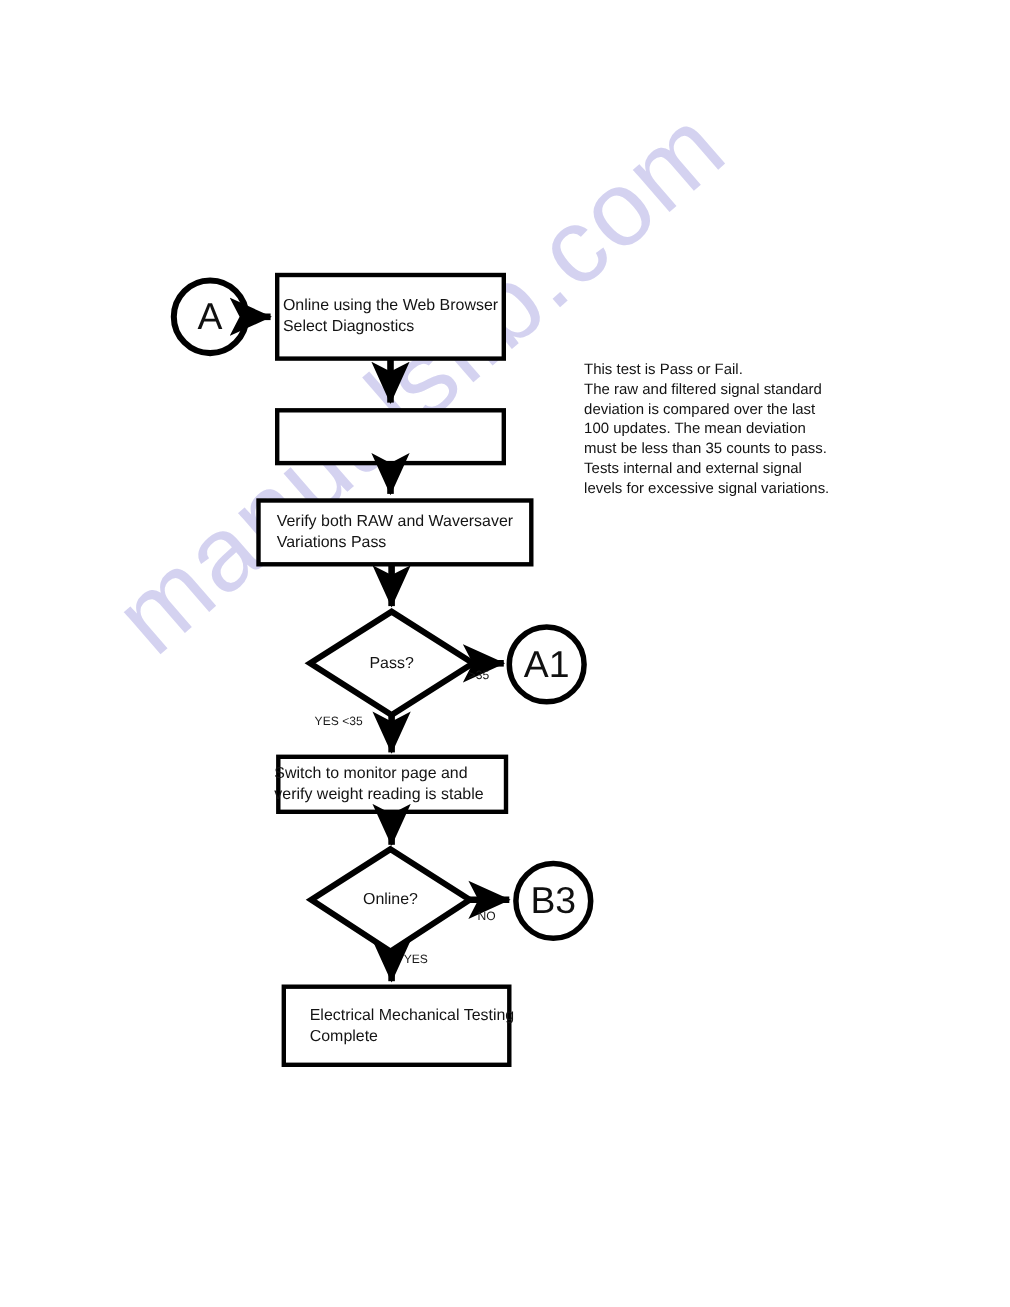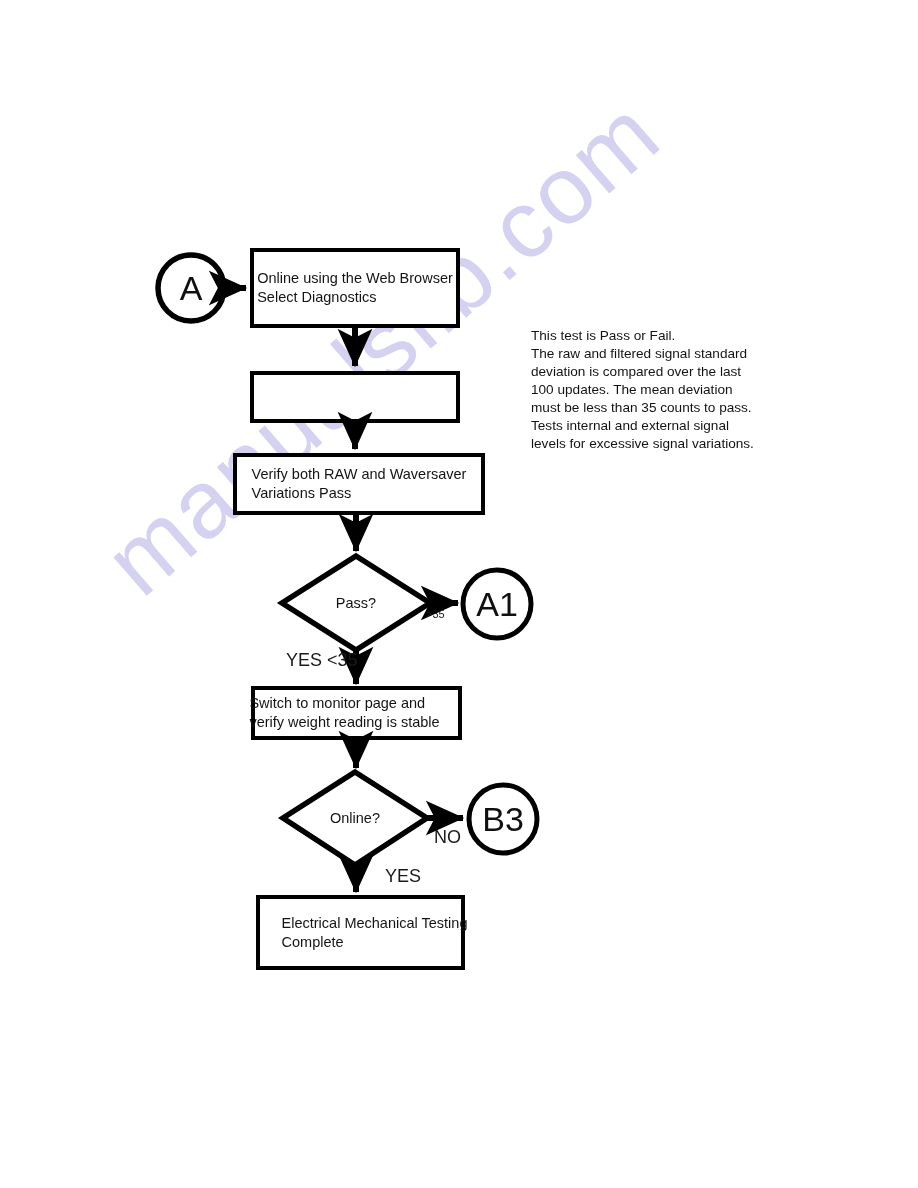--- a/index.html
+++ b/index.html
@@ -86,21 +86,21 @@
     color: #101010;
   }
   .conn-label.big {
     font-size: 34px;
     letter-spacing: 0px;
   }
 
   .edge-label {
     position: absolute;
     font-family: "Liberation Sans", sans-serif;
-    font-size: 18px;
+    font-size: 11px;
     color: #1a1a1a;
     white-space: nowrap;
   }
 
   #annotation {
     position: absolute;
     left: 531px;
     top: 327px;
     width: 250px;
     font-family: "Liberation Sans", sans-serif;
@@ -187,21 +187,21 @@
     <div class="node-label" style="left:306px; top:590px; width:100px; height:26px;">Pass?</div>
 
     <div class="node-label" style="left:305px; top:805px; width:100px; height:26px;">Online?</div>
 
     <div class="edge-label" style="left:286px; top:650px;">YES &lt;35</div>
 
     <div class="edge-label" style="left:426px; top:608px; font-size:11px;">&gt;35</div>
 
     <div class="edge-label" style="left:434px; top:827px;">NO</div>
 
-    <div class="edge-label" style="left:385px; top:866px;">YES</div>
+    <div class="edge-label" style="left:367px; top:866px;">YES</div>
 
     <div id="annotation">This test is Pass or Fail.
 The raw and filtered signal standard
 deviation is compared over the last
 100 updates.  The mean deviation
 must be less than 35 counts to pass.
 Tests internal and external signal
 levels for excessive signal variations.</div>
 
   </div>

